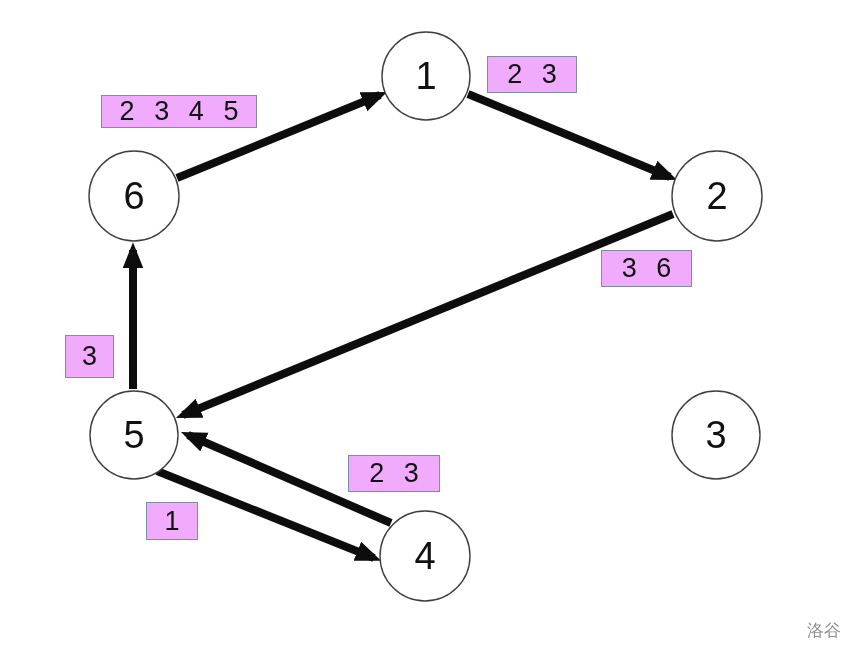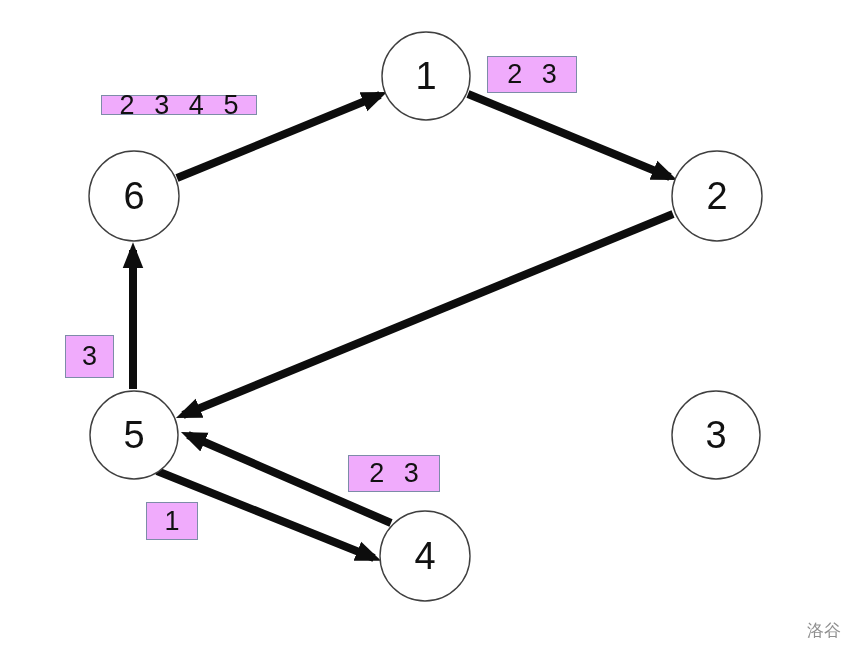--- a/index.html
+++ b/index.html
@@ -75,20 +75,21 @@
         <text x="716" y="435" dy="0.35em" class="node-label">3</text>
         <circle cx="425" cy="556" r="45" class="node-circle"></circle>
         <text x="425" y="556" dy="0.35em" class="node-label">4</text>
         <circle cx="134" cy="435" r="44" class="node-circle"></circle>
         <text x="134" y="435" dy="0.35em" class="node-label">5</text>
         <circle cx="134" cy="196" r="45" class="node-circle"></circle>
         <text x="134" y="196" dy="0.35em" class="node-label">6</text>
       </g>
   </svg>
   <div id="labels-layer">
-      <div class="edge-label-box" style="left: 101px; top: 95px; width: 156px; height: 20px;">2 3 4 5</div>
+      <div class="edge-label-box" style="left: 101px; top: 95px; width: 156px; height: 33px;">2 3 4 5</div>
       <div class="edge-label-box" style="left: 487px; top: 56px; width: 90px; height: 37px;">2 3</div>
+      <div class="edge-label-box" style="left: 601px; top: 250px; width: 91px; height: 37px;">3 6</div>
       <div class="edge-label-box" style="left: 65px; top: 335px; width: 49px; height: 43px;">3</div>
       <div class="edge-label-box" style="left: 348px; top: 455px; width: 92px; height: 37px;">2 3</div>
       <div class="edge-label-box" style="left: 146px; top: 502px; width: 52px; height: 38px;">1</div>
     </div>
   <div class="watermark">洛谷</div>
 </div>
 
 </body></html>

